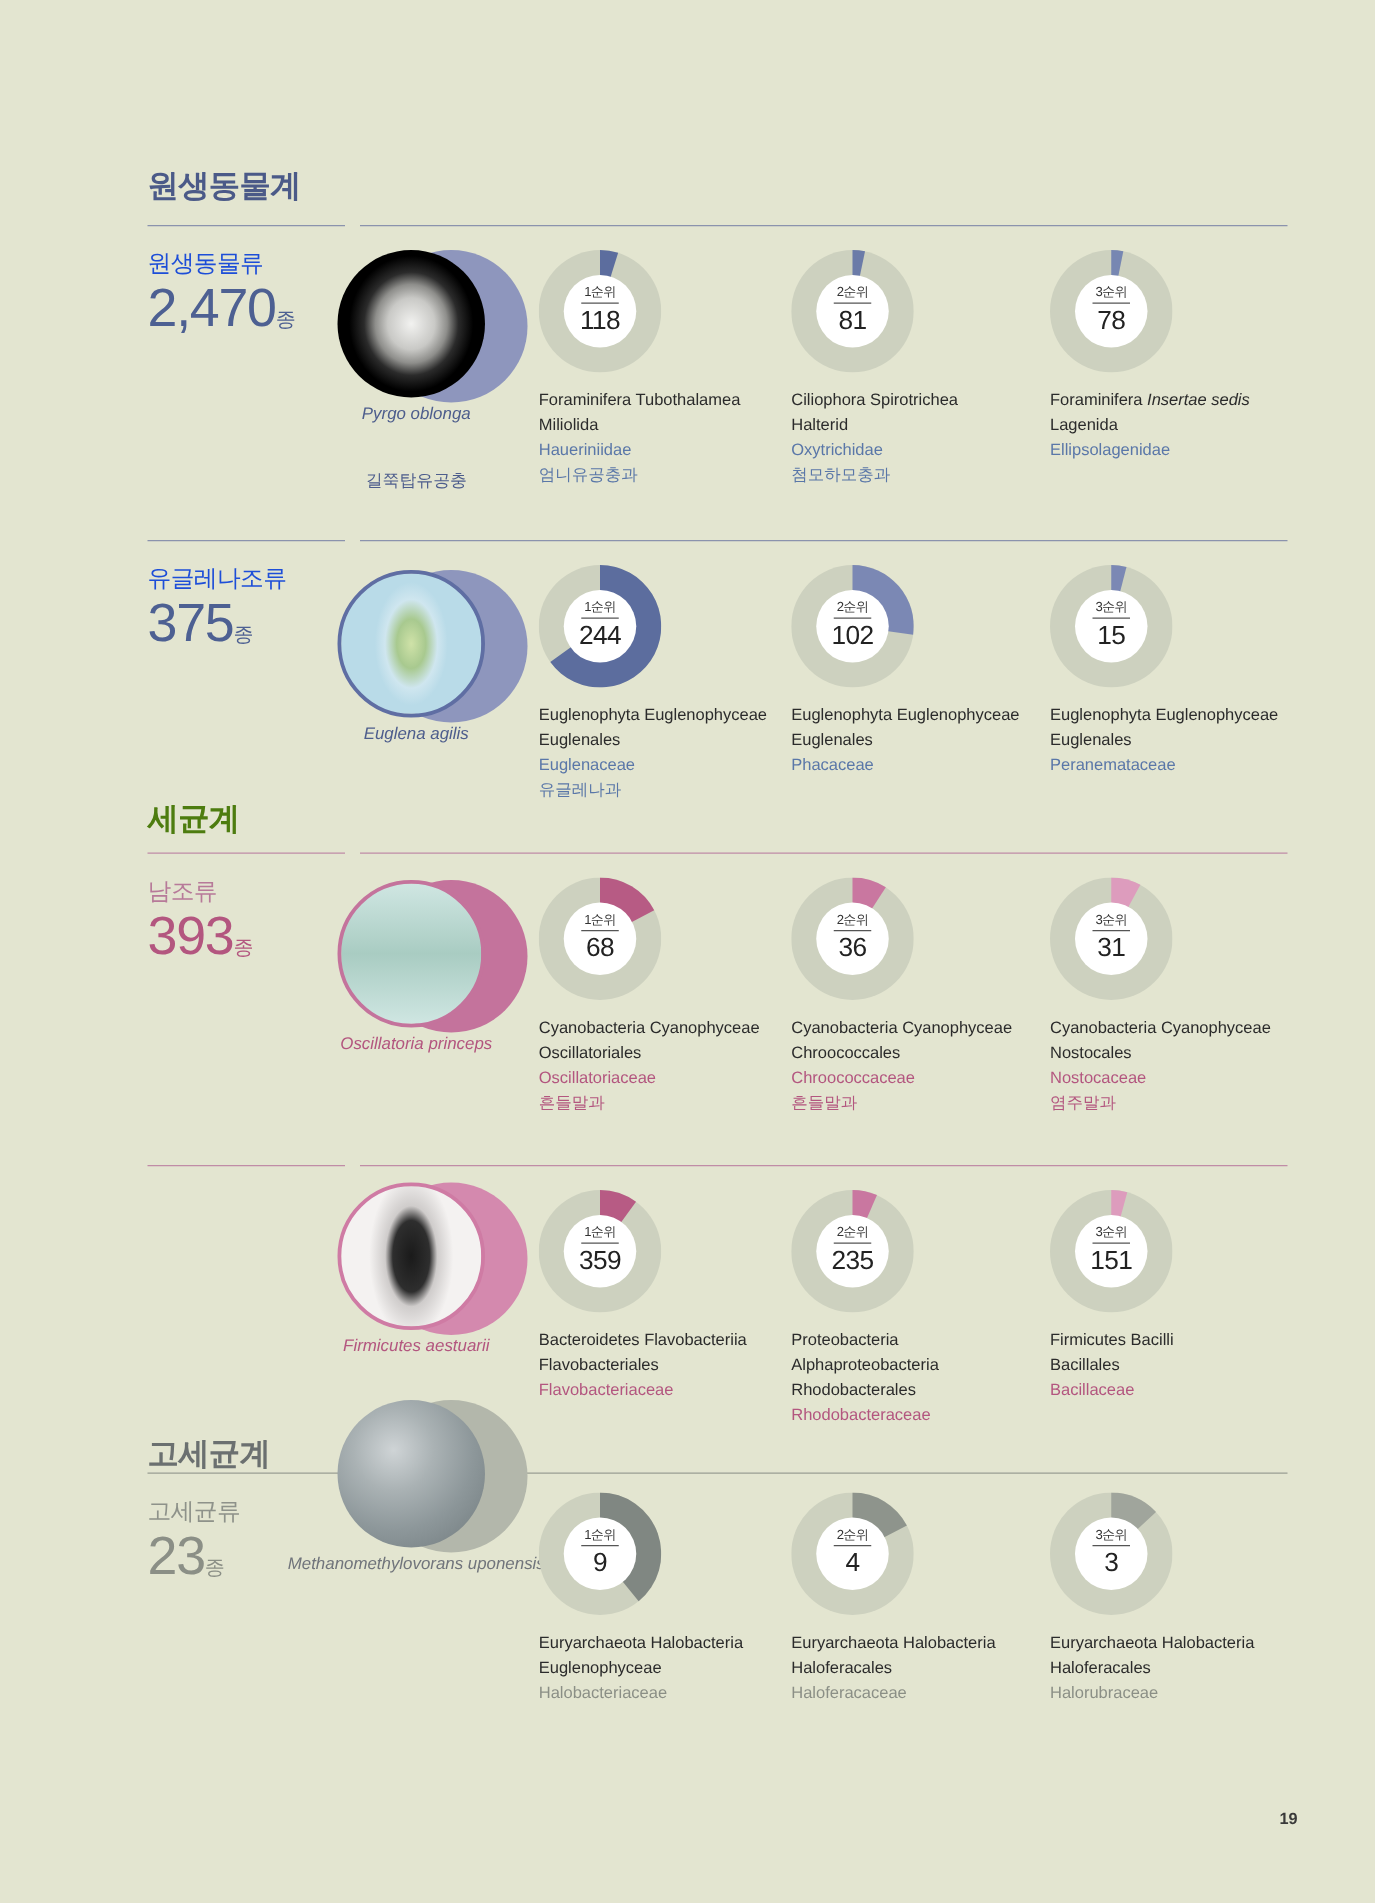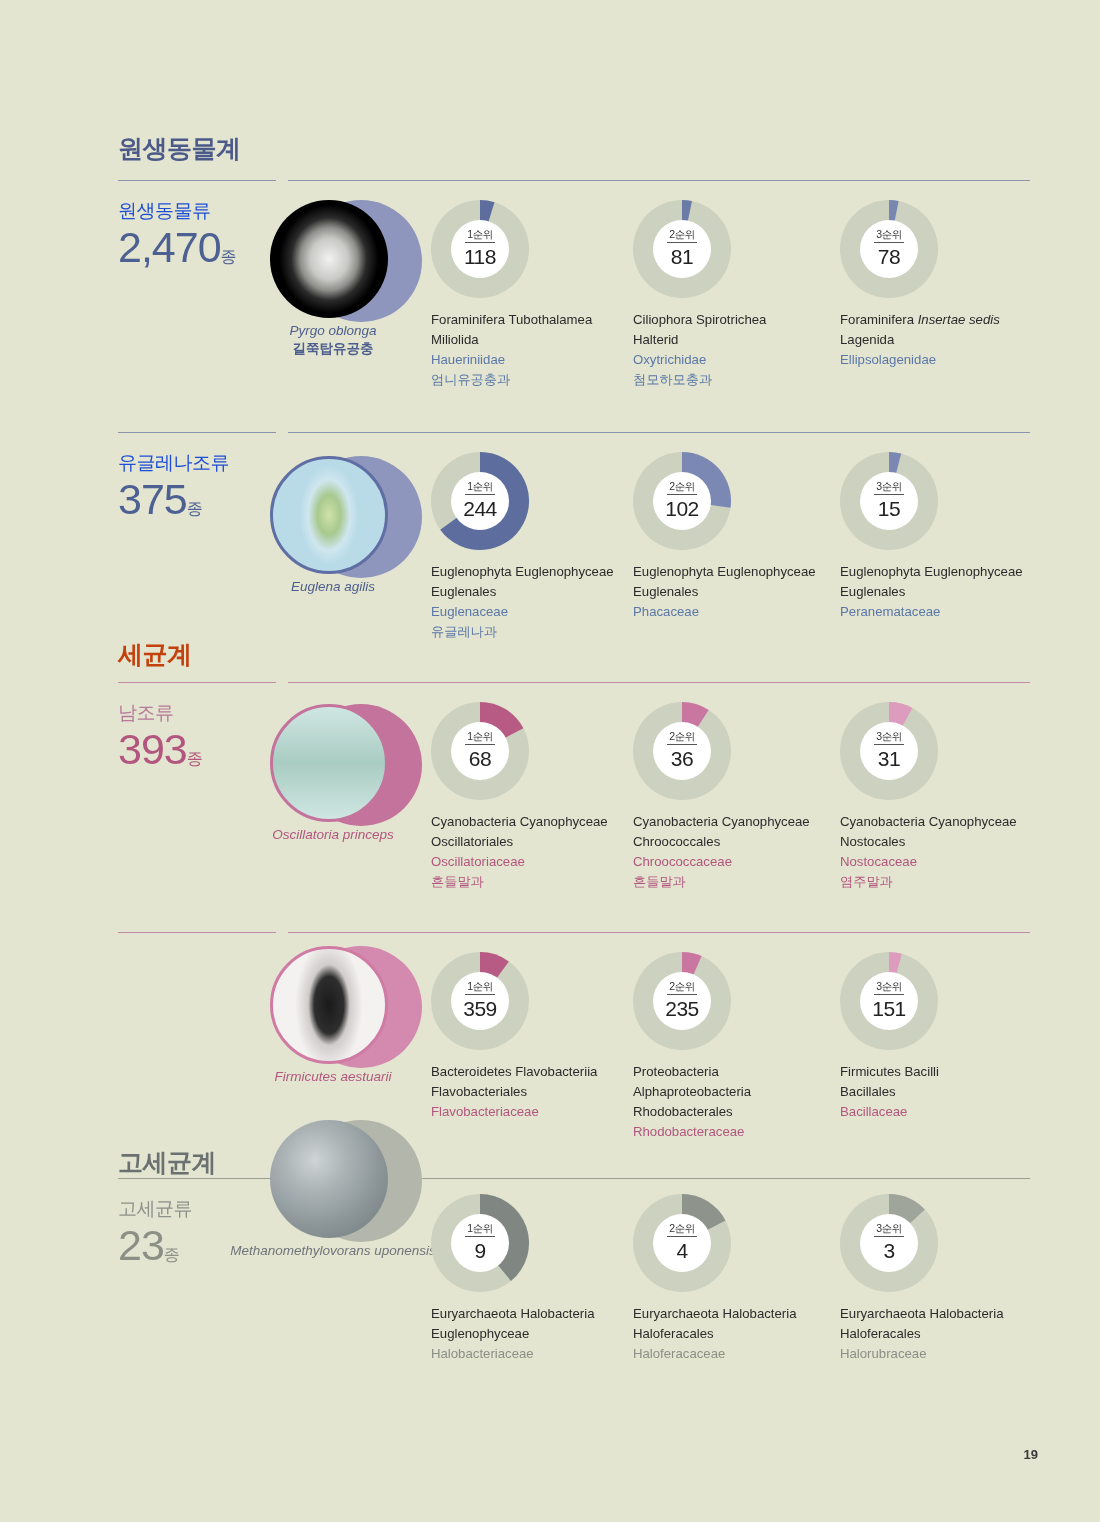--- a/index.html
+++ b/index.html
@@ -12,21 +12,21 @@
   .page { position: relative; width: 1100px; height: 1522px; }
 
   
   .kingdom-title {
     position: absolute;
     font-size: 25px;
     font-weight: bold;
     letter-spacing: -0.5px;
   }
   .kingdom-title.protozoa { color: #4b5a88; }
-  .kingdom-title.bacteria { color: #c2410c; }
+  .kingdom-title.bacteria { color: #4d7c0f; }
   .kingdom-title.archaea  { color: #6b7070; margin-top: 12px; }
 
   
   .rule-left, .rule-right {
     position: absolute; height: 1px; border: 0;
   }
   .rule-left  { left: 118px; width: 158px; }
   .rule-right { left: 288px; width: 742px; }
   .rule-protozoa { background: #8b93ad; }
   .rule-bacteria { background: #c08ca6; }
@@ -56,21 +56,21 @@
   }
   .spec-disc {
     position: absolute; border-radius: 50%;
     overflow: hidden;
   }
   .spec-caption {
     position: absolute; text-align: center;
     font-size: 13.5px; line-height: 1.35;
     font-style: italic;
   }
-  .spec-caption .kor { font-style: normal; font-weight: bold; display: block; }
+  .spec-caption .kor { font-style: normal; font-weight: normal; display: block; margin-top: 36px; }
   .cap-protozoa { color: #4d5d8c; }
   .cap-bacteria { color: #b3567f; }
   .cap-archaea  { color: #70747b; }
 
   
   .donut-card { position: absolute; width: 200px; }
   .donut-wrap { position: relative; width: 98px; height: 98px; }
   .donut-wrap svg { display: block; }
   .donut-hole {
     position: absolute; left: 20px; top: 20px;

